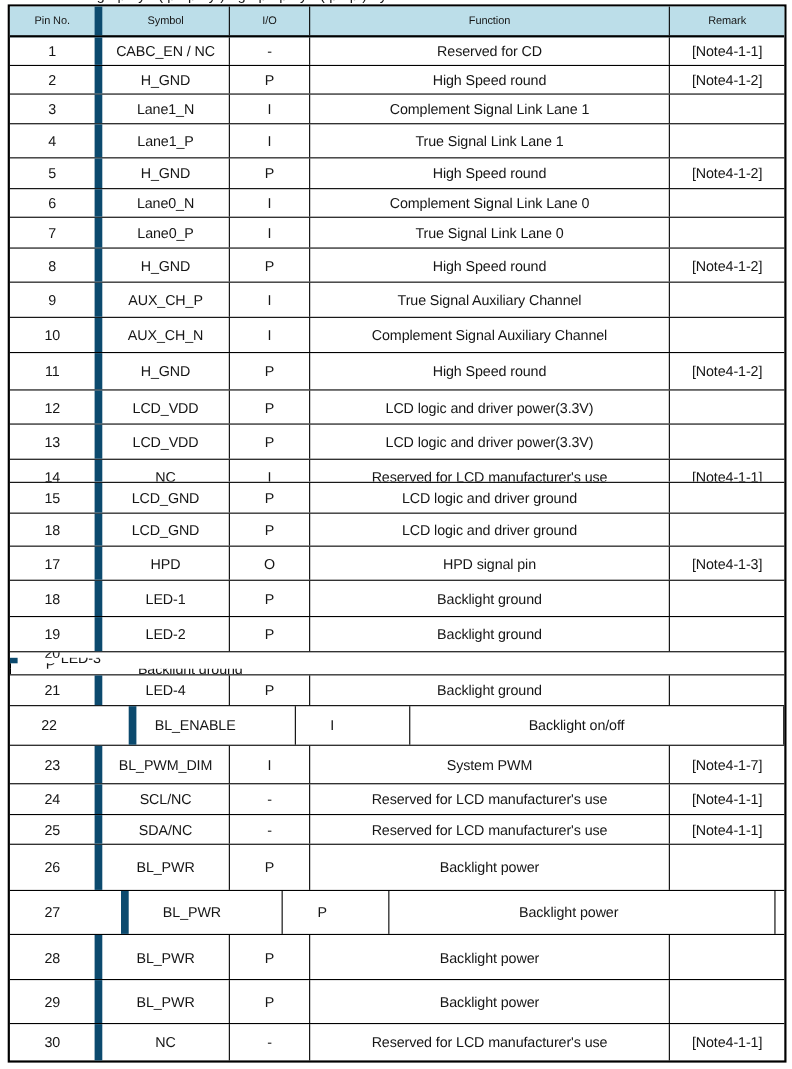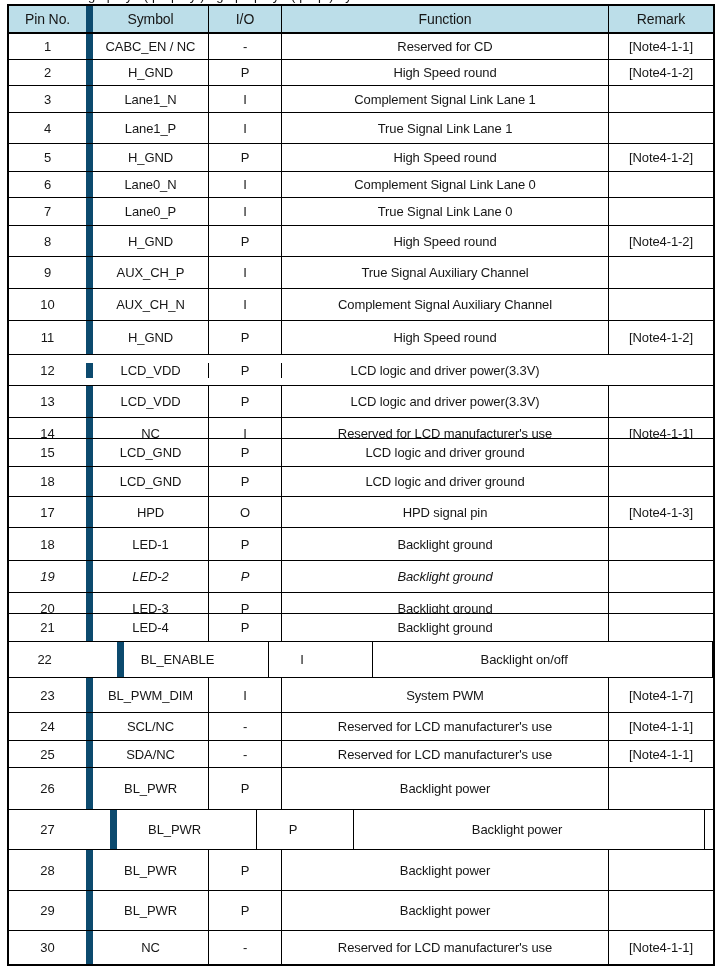--- a/index.html
+++ b/index.html
@@ -35,21 +35,21 @@
     display:flex;box-sizing:border-box;
     border-bottom:1px solid #000;
   }
   .row:last-child{border-bottom:none;}
   .cell,.hcell{
     display:flex;align-items:center;justify-content:center;
     box-sizing:border-box;text-align:center;
     font-size:13px;letter-spacing:-0.1px;line-height:15px;
     overflow:hidden;
   }
-  .hcell{font-size:14px;}
+  .hcell{font-size:10px;}
   .c-pin{width:77px;}
   .c-symbol{width:122px;border-left:7px solid #0c4a6e;}
   .c-io{width:73px;border-left:1px solid #000;}
   .c-function{width:327px;border-left:1px solid #000;}
   .c-remark{flex:1;border-left:1px solid #000;}
 
   
   .row.clip{overflow:hidden;}
   .row.clip .cell{align-items:flex-end;}
   .row.clip .cell span{margin-bottom:-3px;}
@@ -252,21 +252,21 @@
     <div class="cell c-io">
             <span>P</span>
           </div>
     <div class="cell c-function">
             <span>High Speed round</span>
           </div>
     <div class="cell c-remark">
             <span>[Note4-1-2]</span>
           </div>
   </div>
-        <div class="row" style="height: 31px; align-items: center;">
+        <div class="row" style="height: 31px;">
     <div class="cell c-pin">
             <span>12</span>
           </div>
     <div class="cell c-symbol">
             <span>LCD_VDD</span>
           </div>
     <div class="cell c-io">
             <span>P</span>
           </div>
     <div class="cell c-function">
@@ -371,38 +371,38 @@
     <div class="cell c-io">
             <span>P</span>
           </div>
     <div class="cell c-function">
             <span>Backlight ground</span>
           </div>
     <div class="cell c-remark">
             <span></span>
           </div>
   </div>
-        <div class="row" style="height: 32px; font-style: italic;">
+        <div class="row" style="height: 32px;">
     <div class="cell c-pin">
             <span>19</span>
           </div>
     <div class="cell c-symbol">
             <span>LED-2</span>
           </div>
     <div class="cell c-io">
             <span>P</span>
           </div>
     <div class="cell c-function">
             <span>Backlight ground</span>
           </div>
     <div class="cell c-remark">
             <span></span>
           </div>
   </div>
-        <div class="row clip" style="height: 21px;">
+        <div class="row clip" style="height: 21px; flex-direction: column;">
     <div class="cell c-pin">
             <span>20</span>
           </div>
     <div class="cell c-symbol">
             <span>LED-3</span>
           </div>
     <div class="cell c-io">
             <span>P</span>
           </div>
     <div class="cell c-function">

